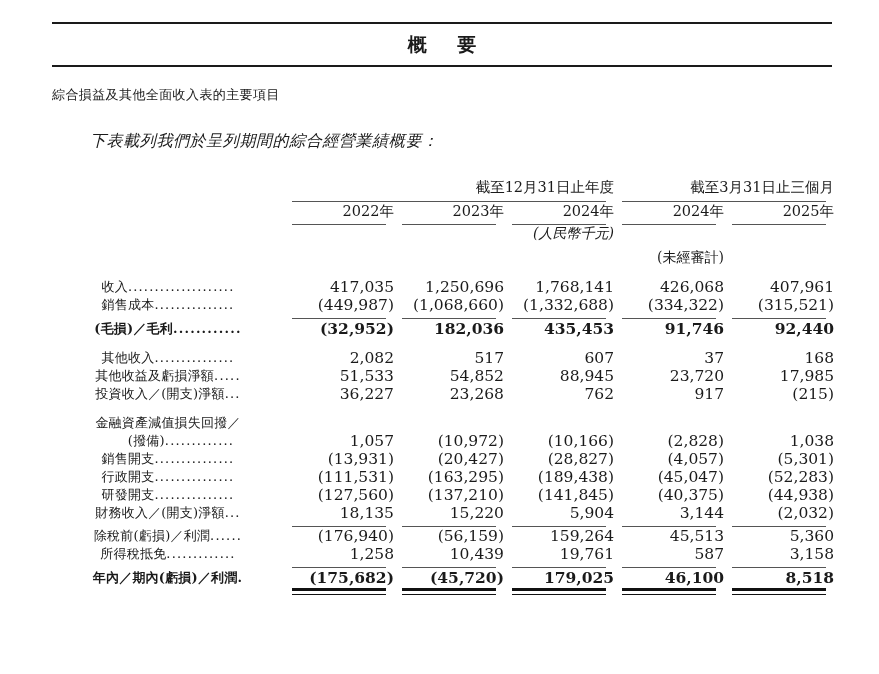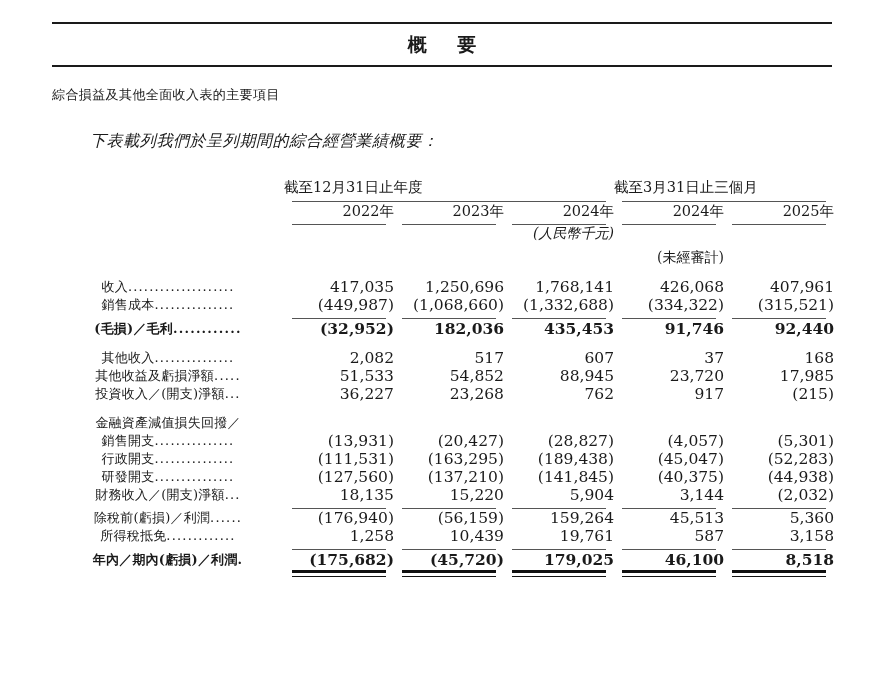--- a/index.html
+++ b/index.html
@@ -90,21 +90,21 @@
 
   table.fin td, table.fin th {
     padding: 0;
     margin: 0;
     vertical-align: bottom;
     font-weight: normal;
   }
 
   
   .hdr-group {
-    text-align: left;
+    text-align: right;
     font-weight: bold;
     font-size: 14.5px;
     padding-bottom: 3px;
     white-space: nowrap;
   }
   .hdr-year {
     text-align: right;
     font-weight: bold;
     font-size: 14.5px;
     padding: 5px 0 5px 0;
@@ -344,20 +344,28 @@
           </tr>
           <tr>
             <td class="lbl"><span>金融資產減值損失回撥／</span></td>
             <td class="num"></td>
             <td class="num"></td>
             <td class="num"></td>
             <td class="num"></td>
             <td class="num"></td>
           </tr>
           <tr>
+            <td class="lbl indent"><span>(撥備)</span><span class="dots">.............</span></td>
+            <td class="num">1,057</td>
+            <td class="num">(10,972)</td>
+            <td class="num">(10,166)</td>
+            <td class="num">(2,828)</td>
+            <td class="num">1,038</td>
+          </tr>
+          <tr>
             <td class="lbl"><span>銷售開支</span><span class="dots">...............</span></td>
             <td class="num">(13,931)</td>
             <td class="num">(20,427)</td>
             <td class="num">(28,827)</td>
             <td class="num">(4,057)</td>
             <td class="num">(5,301)</td>
           </tr>
           <tr>
             <td class="lbl"><span>行政開支</span><span class="dots">...............</span></td>
             <td class="num">(111,531)</td>

